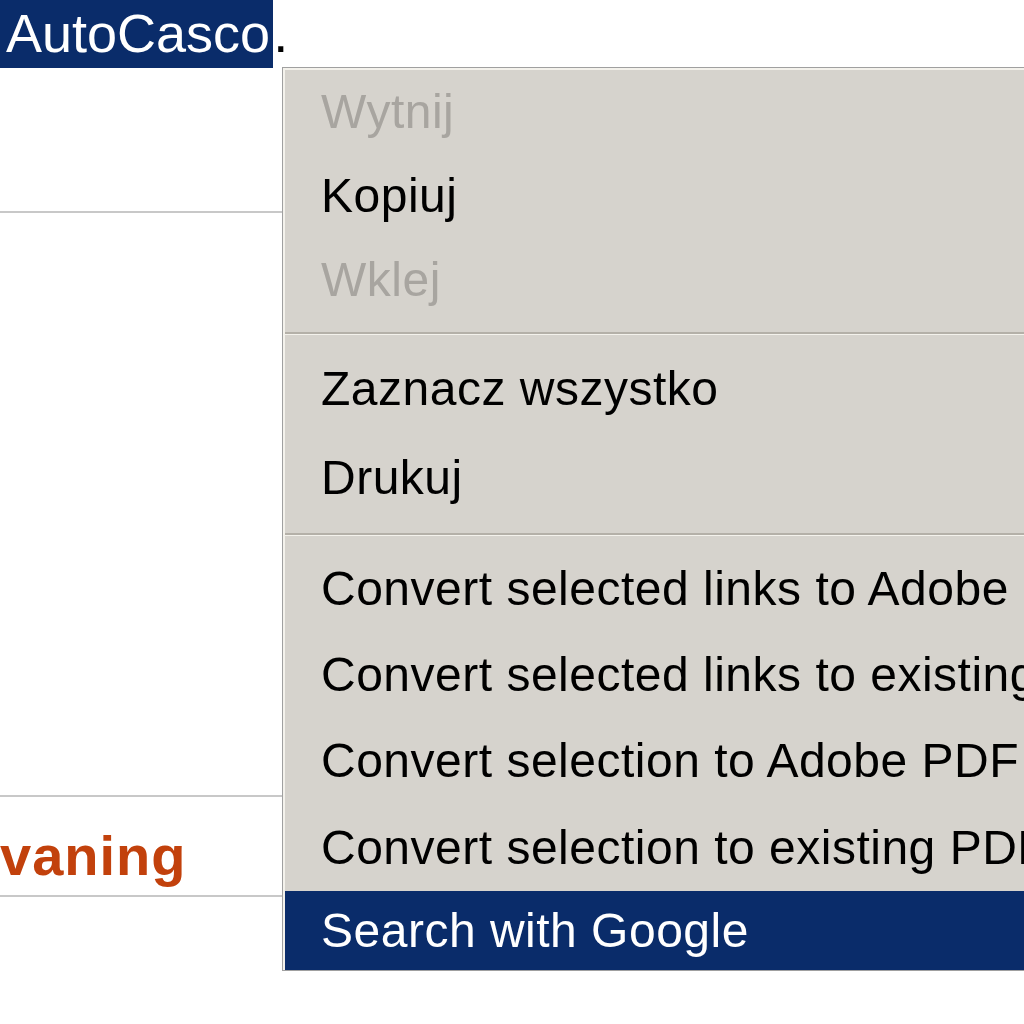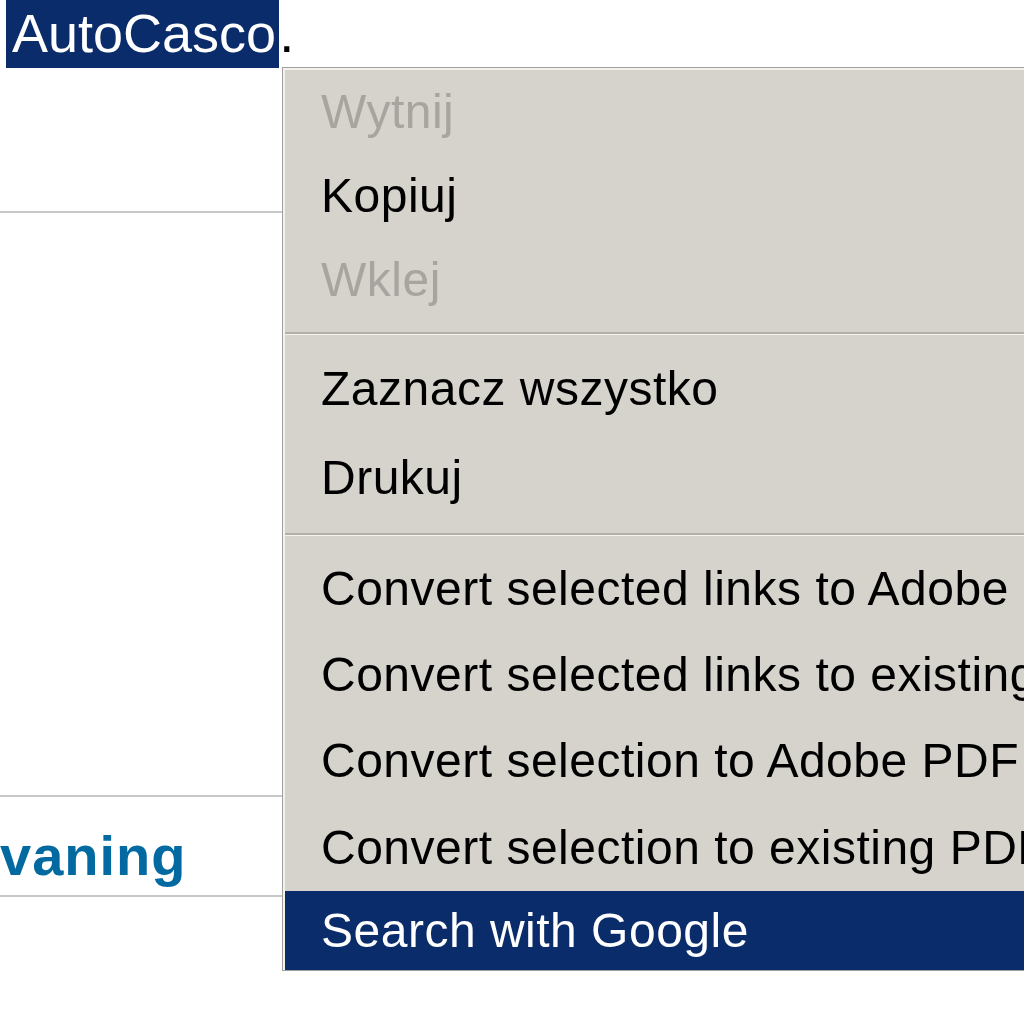--- a/index.html
+++ b/index.html
@@ -26,29 +26,28 @@
     line-height: 66px;
     color: #000;
     font-weight: 400;
     white-space: nowrap;
   }
   .selected-highlight {
     display: inline-block;
     background: #0a2c6a;
     color: #ffffff;
     padding: 0 3px 2px 6px;
-    margin-left: 6px;
   }
   .bg-word {
     position: absolute;
     left: 0;
     top: 823px;
     font-size: 56px;
     font-weight: 700;
-    color: #0369a1;
+    color: #c2410c;
     letter-spacing: 1px;
     text-align: center;
   }
   .bg-line {
     position: absolute;
     left: 0;
     height: 2px;
     background: #c8c8c8;
   }
   .context-menu {

